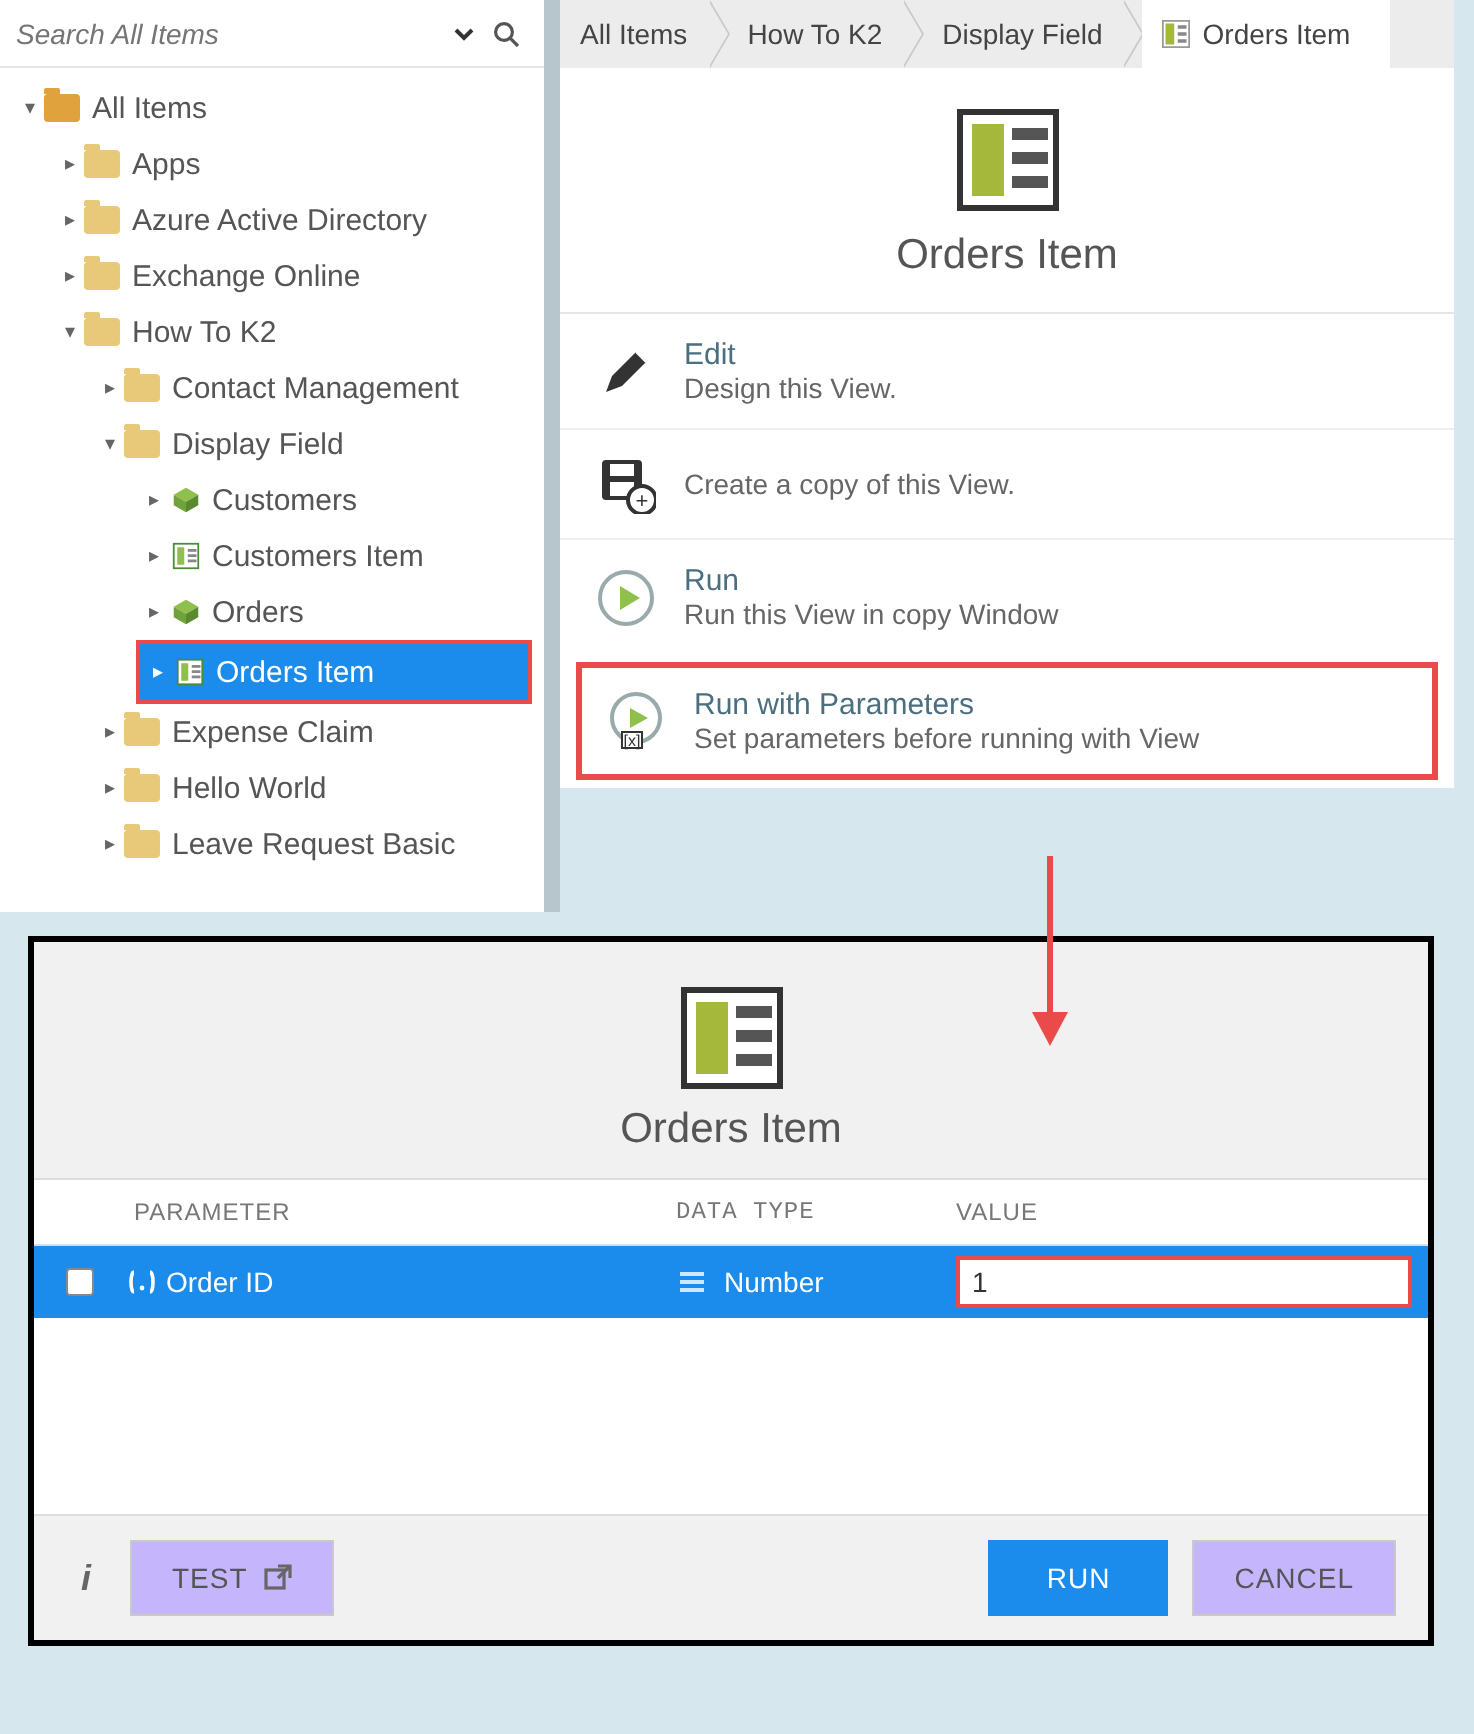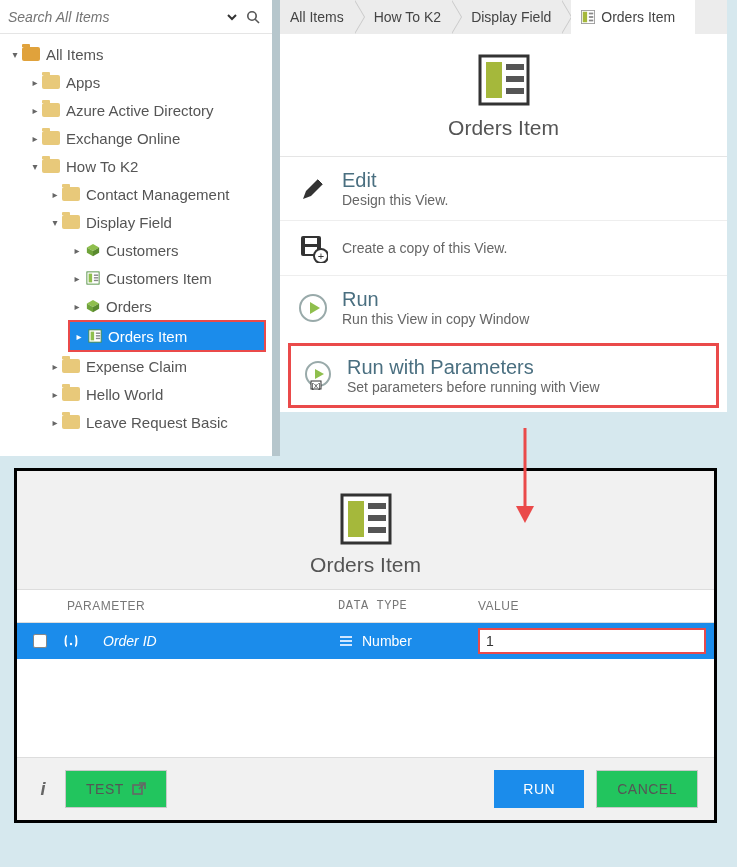--- a/index.html
+++ b/index.html
@@ -144,21 +144,21 @@
   }
   .actions { }
   .action {
     display: flex;
     align-items: center;
     padding: 12px 18px;
     gap: 14px;
     border-top: 1px solid #eee;
   }
   .action:first-child { border-top: none; }
-  .action .texts .t1 { color: #4a6f80; font-size: 20px; }
+  .action .texts .t1 { color: #4a6f80; font-size: 15px; }
   .action .texts .t2 { color: #666; font-size: 14px; }
   .action.highlight {
     border: 3px solid #ea4a4a;
     margin: 4px 8px 4px 8px;
     padding: 10px 12px;
   }
   .action-ico { width: 30px; height: 30px; }
 
   
   .arrow-svg {
@@ -204,42 +204,42 @@
     background: #1b8ceb;
     color: #fff;
     height: 36px;
   }
   .grid-row .ck {
     width: 46px; display: flex; justify-content: center;
   }
   .grid-row .ck .box {
     width: 14px; height: 14px; background: #fff; border: 1px solid #888; border-radius: 2px;
   }
-  .grid-row .param { flex: 0 0 275px; display: flex; align-items: center; gap: 24px; font-style: italic; }
+  .grid-row .param { flex: 0 0 275px; display: flex; align-items: center; gap: 4px; }
   .grid-row .dt { flex: 0 0 140px; display: flex; align-items: center; gap: 8px; }
   .grid-row .val { flex: 1; padding-right: 8px; }
   .val input {
     width: 100%; height: 26px; border: 2px solid #ea4a4a; padding: 0 6px;
     font-size: 14px; color: #333; background: #fff;
   }
   .grid-body-spacer { background: #fff; height: 98px; }
   .dlg-footer {
     display: flex;
     align-items: center;
     padding: 12px 16px;
     gap: 12px;
     border-top: 1px solid #ddd;
     background: #f1f1f1;
   }
   .info-i {
     font-style: italic; font-weight: bold; color: #666; width: 20px; font-size: 18px; text-align: center;
   }
   .btn {
     height: 38px; padding: 0 20px; display: inline-flex; align-items: center; gap: 8px;
-    border: 1px solid #c9c9c9; background: #22c55e; color: #555; font-size: 14px; cursor: pointer;
+    border: 1px solid #c9c9c9; background: #c4b5fd; color: #555; font-size: 14px; cursor: pointer;
     letter-spacing: .5px;
   }
   .btn.primary { background: #1b8ceb; color: #fff; border-color: #1b8ceb; padding: 0 28px; }
   .footer-spacer { flex: 1; }
   svg { display: block; }
 
   .right-col { display: flex; flex-direction: column; }
 </style>
 </head>
 <body>

